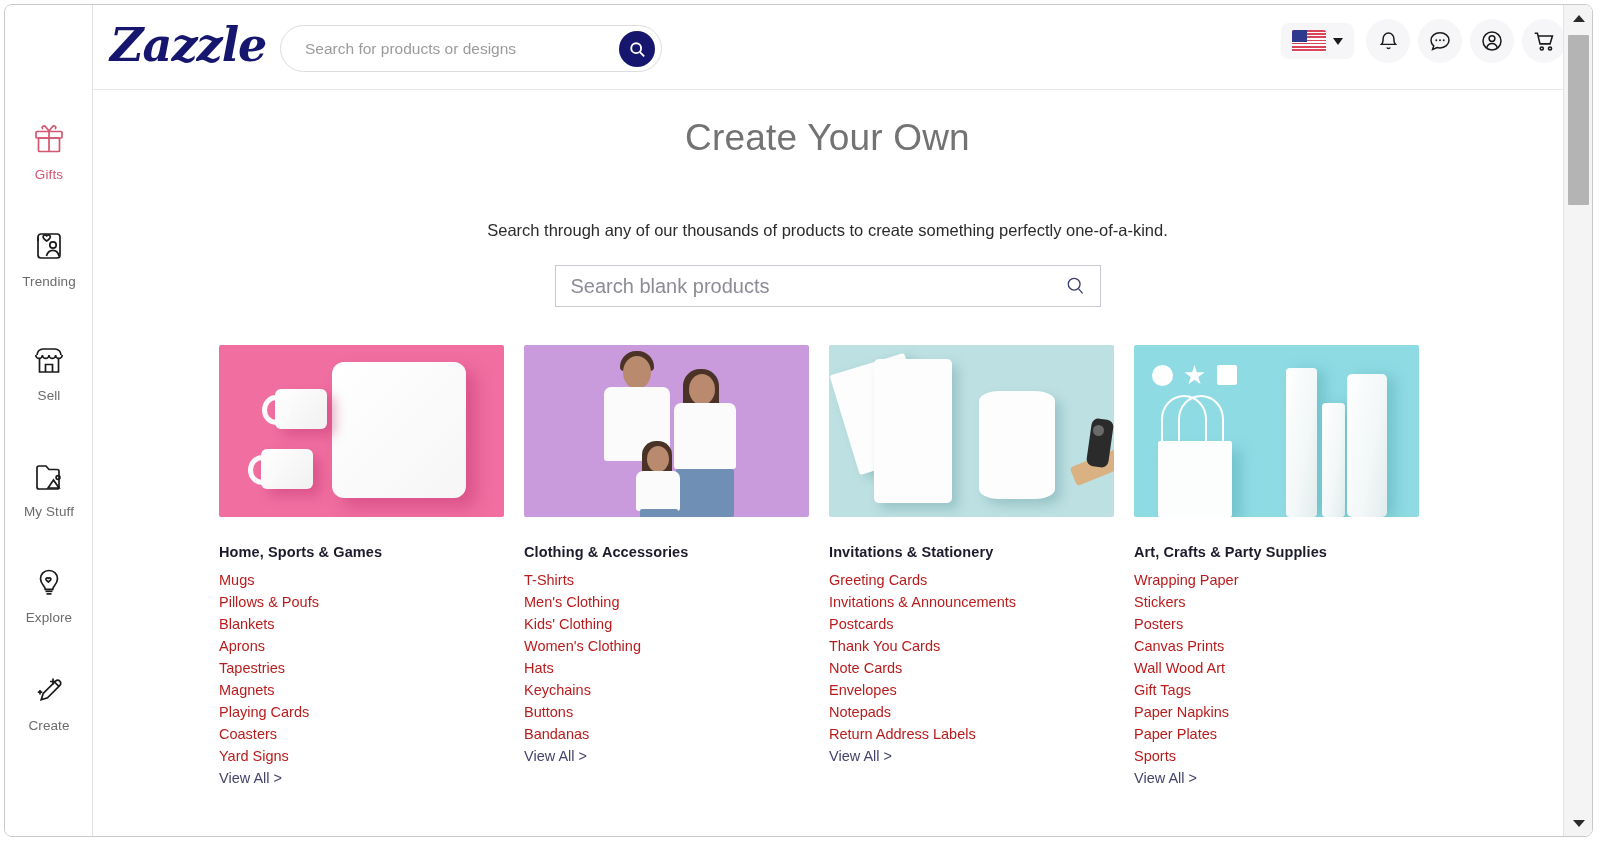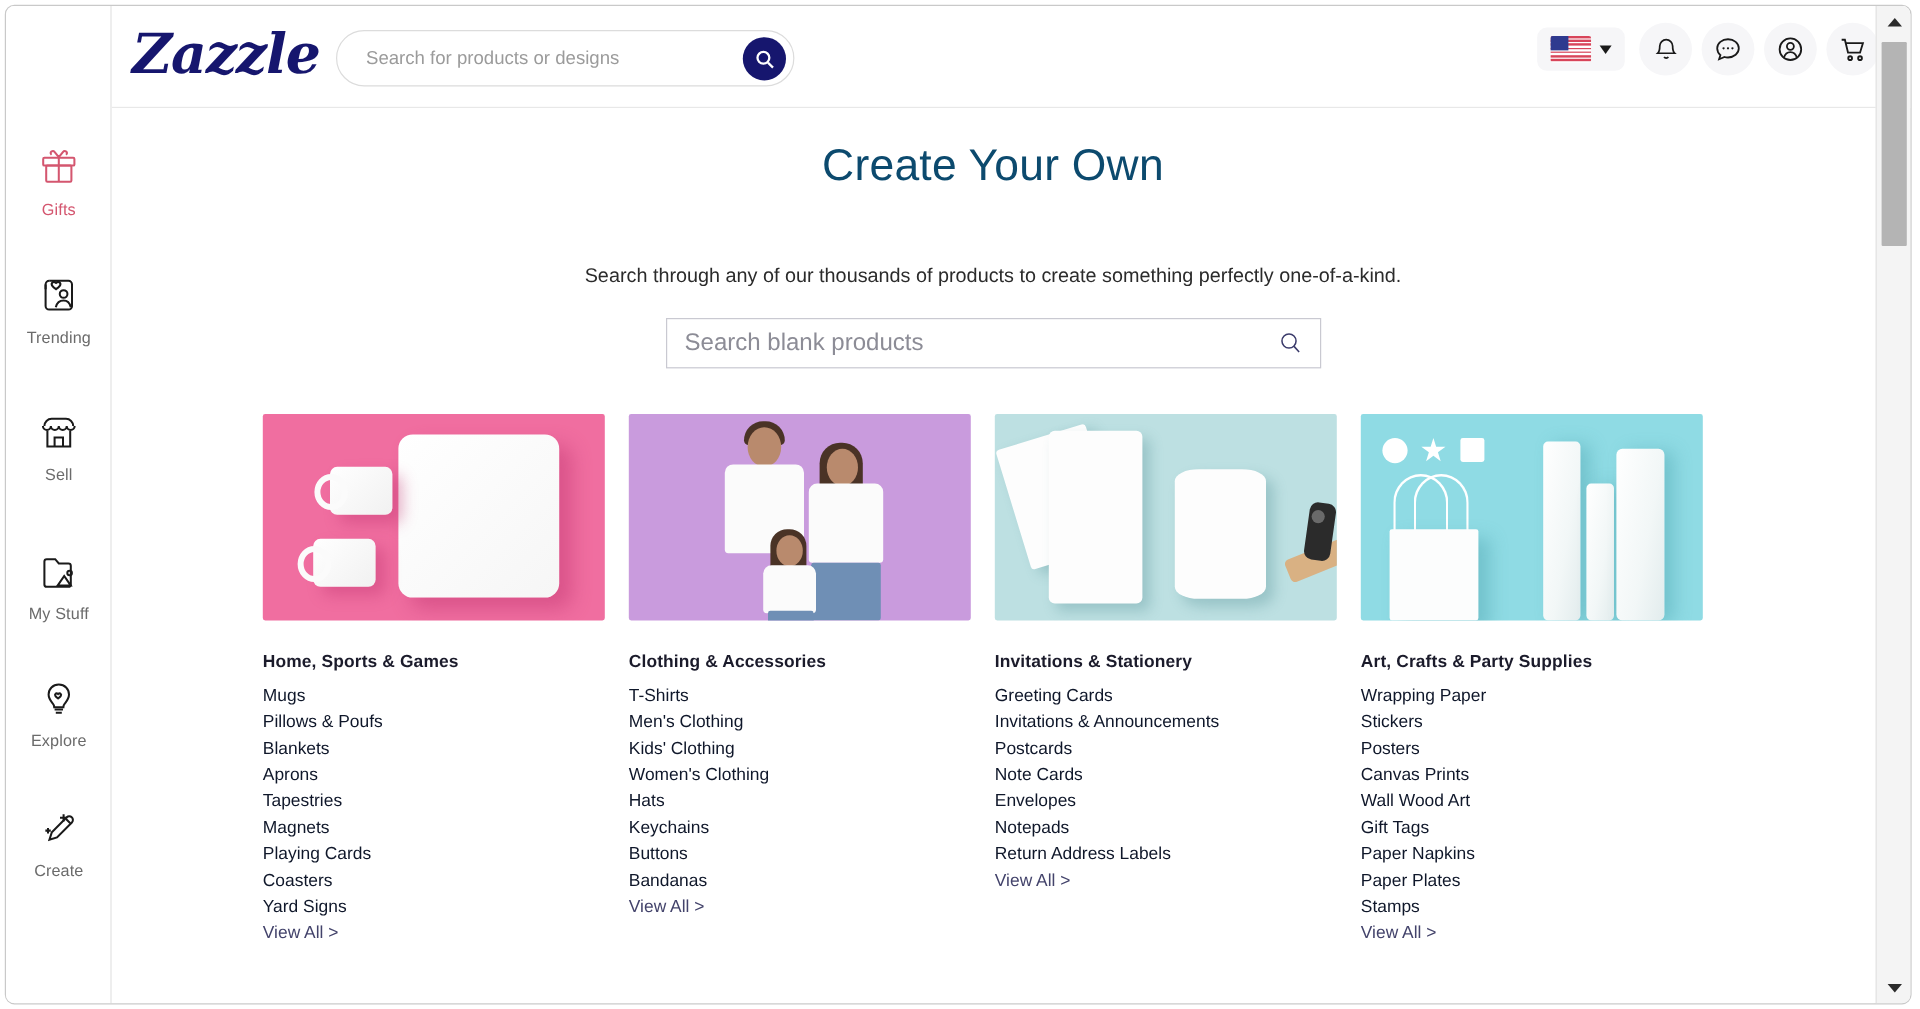--- a/index.html
+++ b/index.html
@@ -168,21 +168,21 @@
     width: calc(100% - 88px - 30px);
     height: calc(100% - 85px);
     background: #fff;
     overflow: hidden;
   }
   #page-title {
     margin-top: 27px;
     text-align: center;
     font-size: 37px;
     font-weight: 400;
-    color: #0c4a6e;
+    color: #737373;
     letter-spacing: .2px;
   }
   #page-subtitle {
     margin-top: 62px;
     text-align: center;
     font-size: 16.5px;
     color: #2b2b2b;
   }
 
   #blank-search {
@@ -231,21 +231,21 @@
     font-weight: bold;
     color: #1b1b2b;
     letter-spacing: .1px;
   }
   .cat-links { list-style: none; margin-top: 9px; }
   .cat-links li { margin-bottom: 0px; }
   .cat-links a {
     display: inline-block;
     padding: 3px 0;
     font-size: 14.5px;
-    color: #0f172a;
+    color: #b91c1c;
     text-decoration: none;
     cursor: pointer;
   }
   .view-all { color: #43436b !important; }
 
   
   .tw { position: absolute; background: #fdfdfd; }
 
   
   .th1 { background: #f06ea0; }
@@ -571,20 +571,21 @@
           <span class="tw card" style="left:150px;top:46px;width:76px;height:108px;border-radius:20px/10px"></span>
           <span class="stamp-handle" style="left:242px;top:110px;width:64px;height:20px;transform:rotate(-22deg)"></span>
           <span class="stamp-top" style="left:260px;top:74px;width:22px;height:48px;border-radius:7px;transform:rotate(8deg)"></span>
           <span class="tw" style="left:264px;top:80px;width:11px;height:11px;border-radius:50%;background:#6a6a6a"></span>
         </div>
         <div class="cat-title">Invitations &amp; Stationery</div>
         <ul class="cat-links">
           <li><a>Greeting Cards</a></li>
           <li><a>Invitations &amp; Announcements</a></li>
           <li><a>Postcards</a></li>
+          <li><a>Thank You Cards</a></li>
           <li><a>Note Cards</a></li>
           <li><a>Envelopes</a></li>
           <li><a>Notepads</a></li>
           <li><a>Return Address Labels</a></li>
           <li><a class="view-all">View All &gt;</a></li>
         </ul>
       </div>
 
       <div>
         <div class="cat-thumb th4">
@@ -601,21 +602,21 @@
         <div class="cat-title">Art, Crafts &amp; Party Supplies</div>
         <ul class="cat-links">
           <li><a>Wrapping Paper</a></li>
           <li><a>Stickers</a></li>
           <li><a>Posters</a></li>
           <li><a>Canvas Prints</a></li>
           <li><a>Wall Wood Art</a></li>
           <li><a>Gift Tags</a></li>
           <li><a>Paper Napkins</a></li>
           <li><a>Paper Plates</a></li>
-          <li><a>Stamps</a></li>
+          <li><a>Sports</a></li>
           <li><a class="view-all">View All &gt;</a></li>
         </ul>
       </div>
 
     </section>
   </main>
 
   <div id="scrollbar">
     <div class="sb-arrow" id="sb-up">
       <span class="sb-tri-up"></span>

